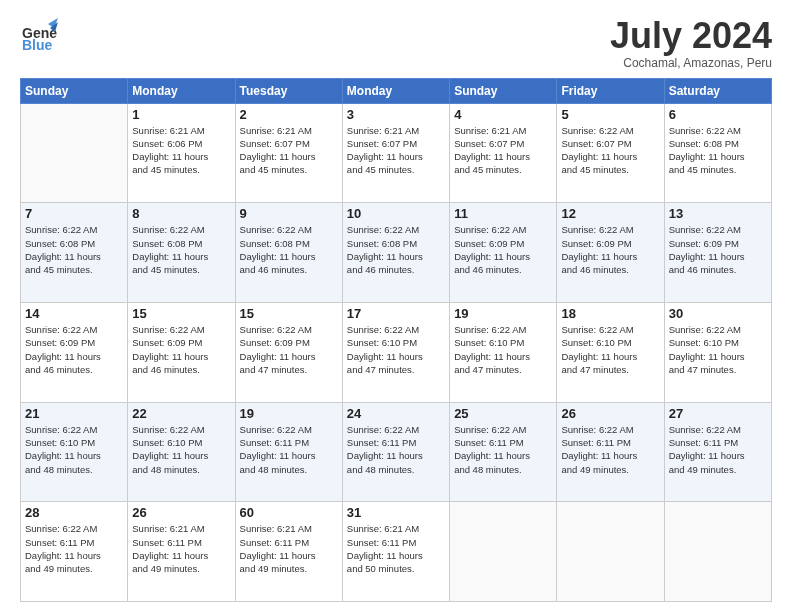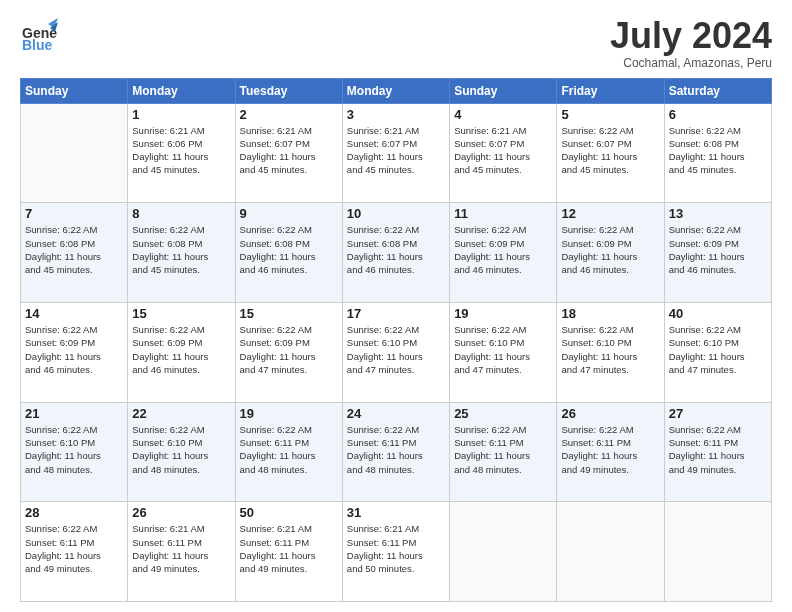--- a/index.html
+++ b/index.html
@@ -254,21 +254,21 @@
 and 47 minutes.</div>
           </td>
           <td>
             <span class="day-num">18</span>
             <div class="day-info" style="white-space: pre-line;">Sunrise: 6:22 AM
 Sunset: 6:10 PM
 Daylight: 11 hours
 and 47 minutes.</div>
           </td>
           <td>
-            <span class="day-num">40</span>
+            <span class="day-num">30</span>
             <div class="day-info" style="white-space: pre-line;">Sunrise: 6:22 AM
 Sunset: 6:10 PM
 Daylight: 11 hours
 and 47 minutes.</div>
           </td>
         </tr>
         <tr class="row-alt">
           <td>
             <span class="day-num">21</span>
             <div class="day-info" style="white-space: pre-line;">Sunrise: 6:22 AM
@@ -328,21 +328,21 @@
 and 49 minutes.</div>
           </td>
           <td>
             <span class="day-num">26</span>
             <div class="day-info" style="white-space: pre-line;">Sunrise: 6:21 AM
 Sunset: 6:11 PM
 Daylight: 11 hours
 and 49 minutes.</div>
           </td>
           <td>
-            <span class="day-num">50</span>
+            <span class="day-num">60</span>
             <div class="day-info" style="white-space: pre-line;">Sunrise: 6:21 AM
 Sunset: 6:11 PM
 Daylight: 11 hours
 and 49 minutes.</div>
           </td>
           <td>
             <span class="day-num">31</span>
             <div class="day-info" style="white-space: pre-line;">Sunrise: 6:21 AM
 Sunset: 6:11 PM
 Daylight: 11 hours

